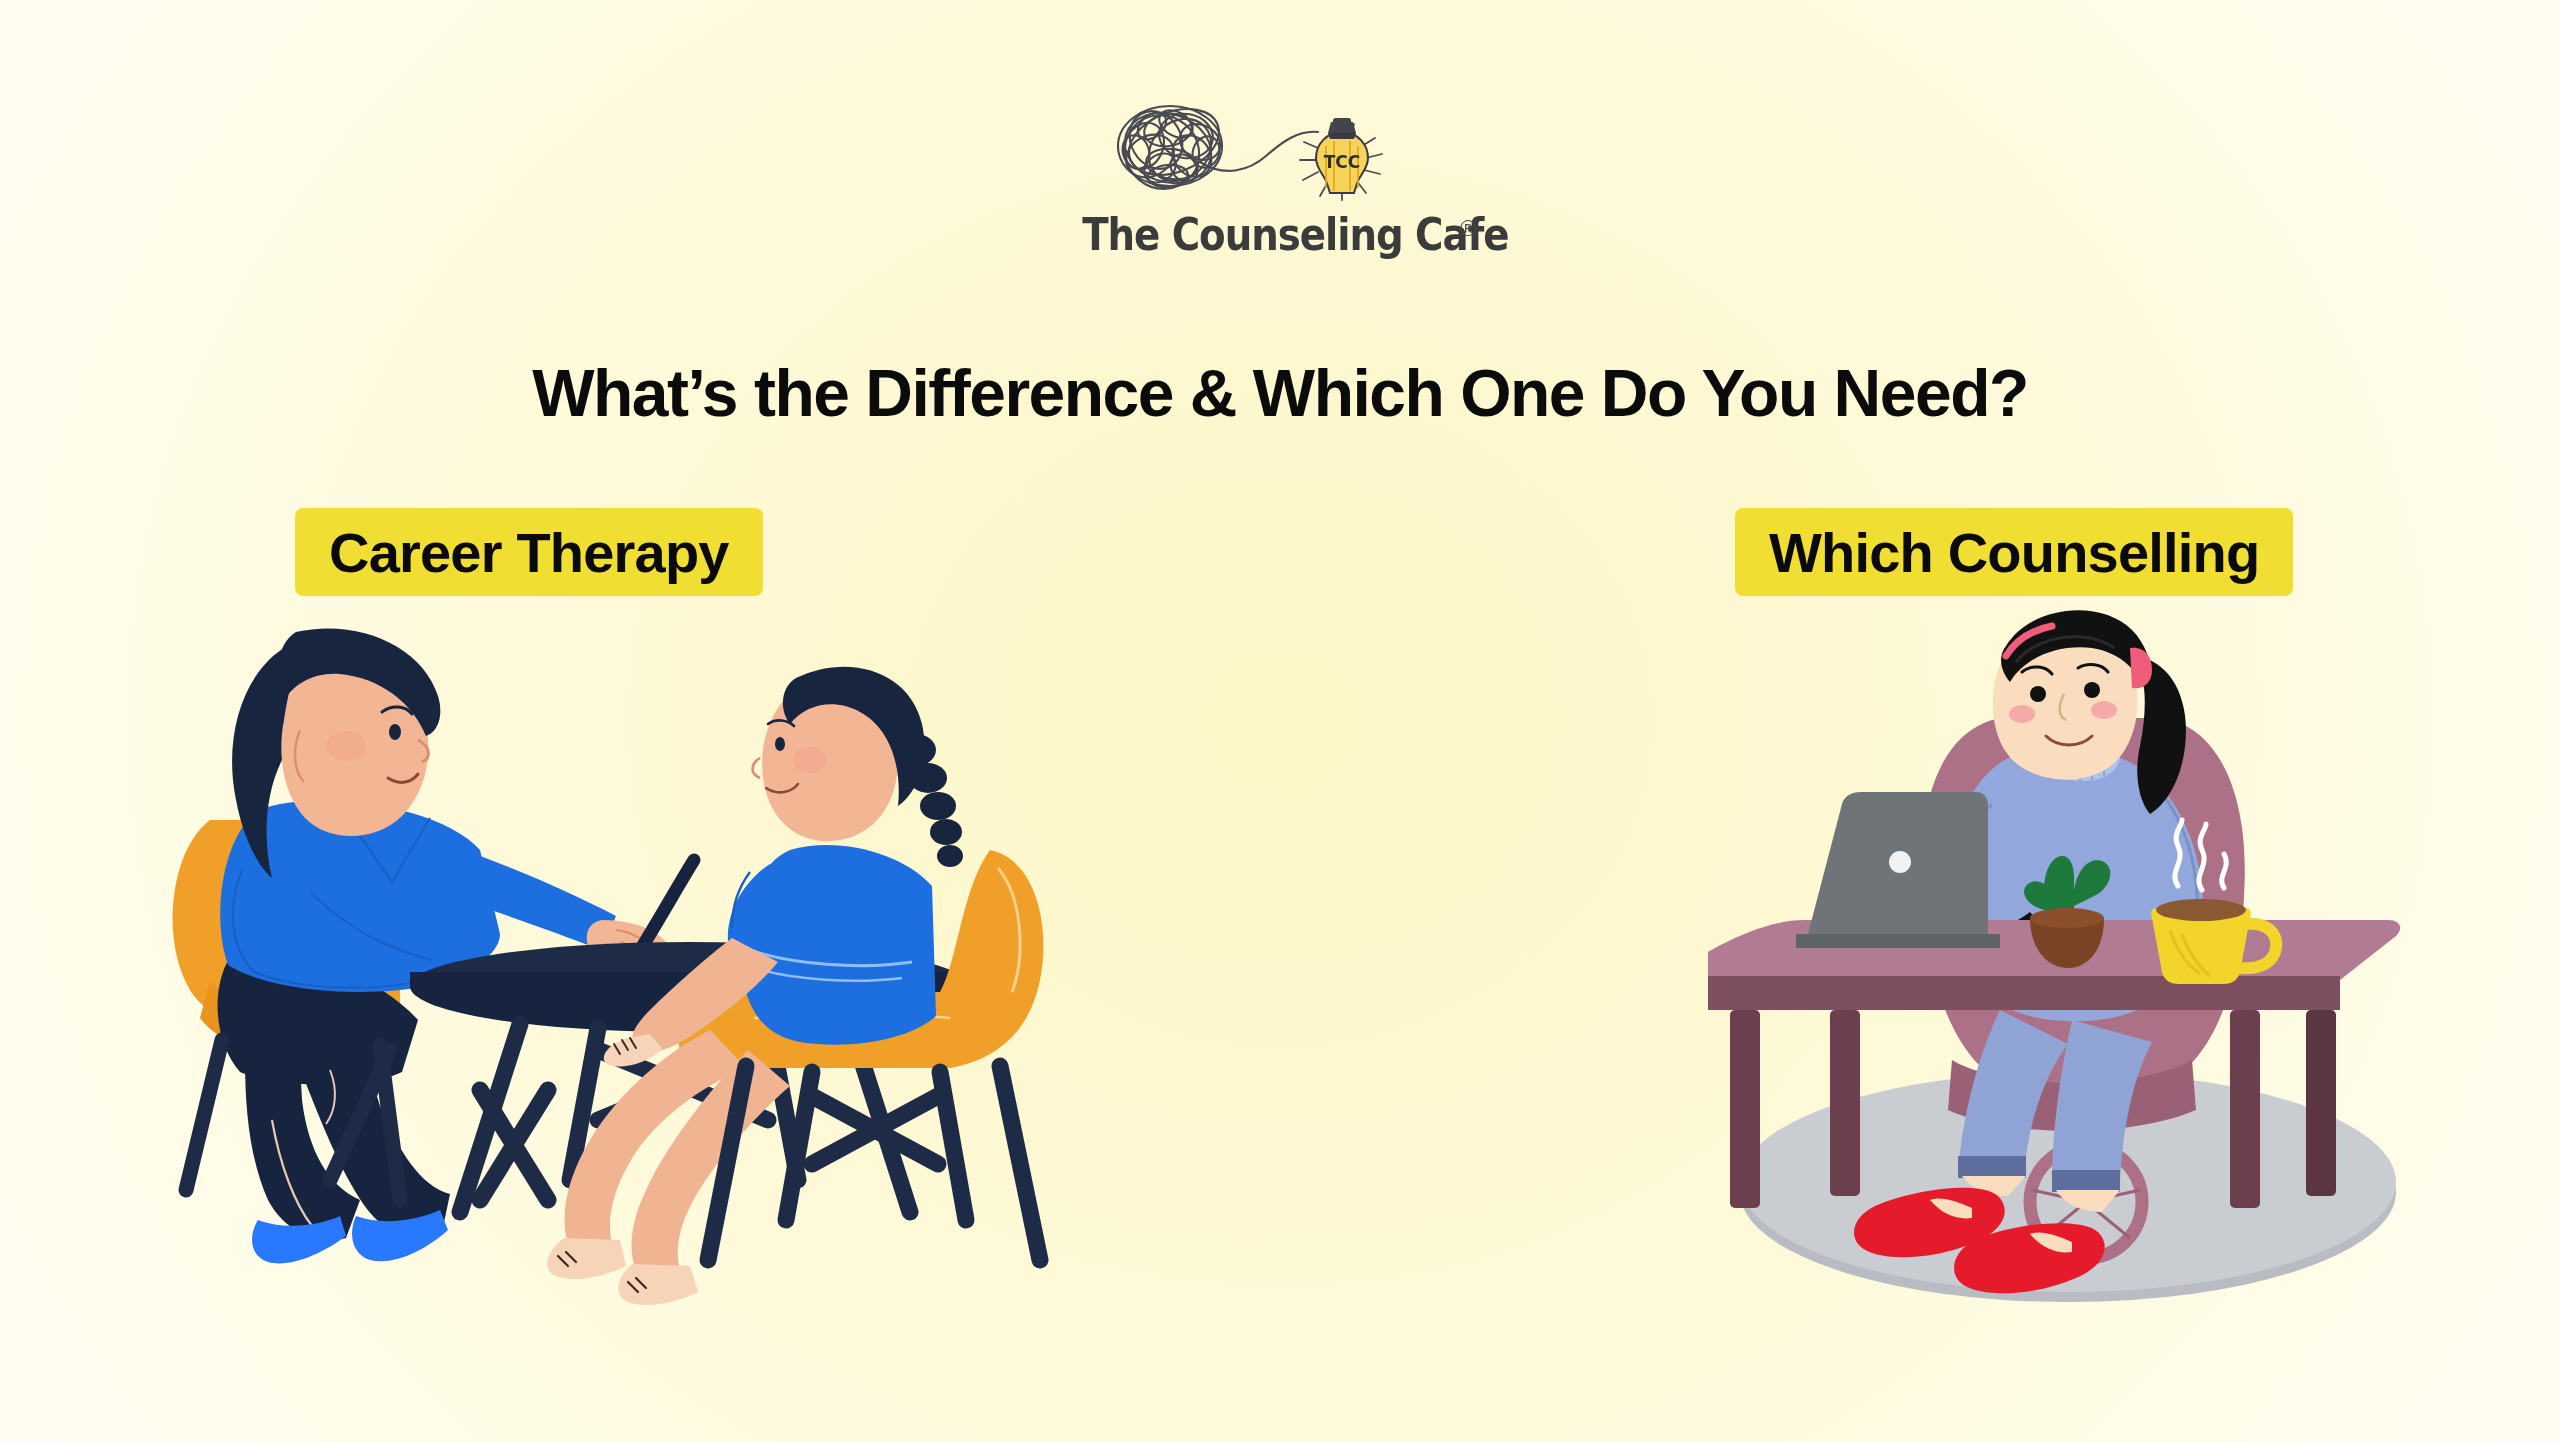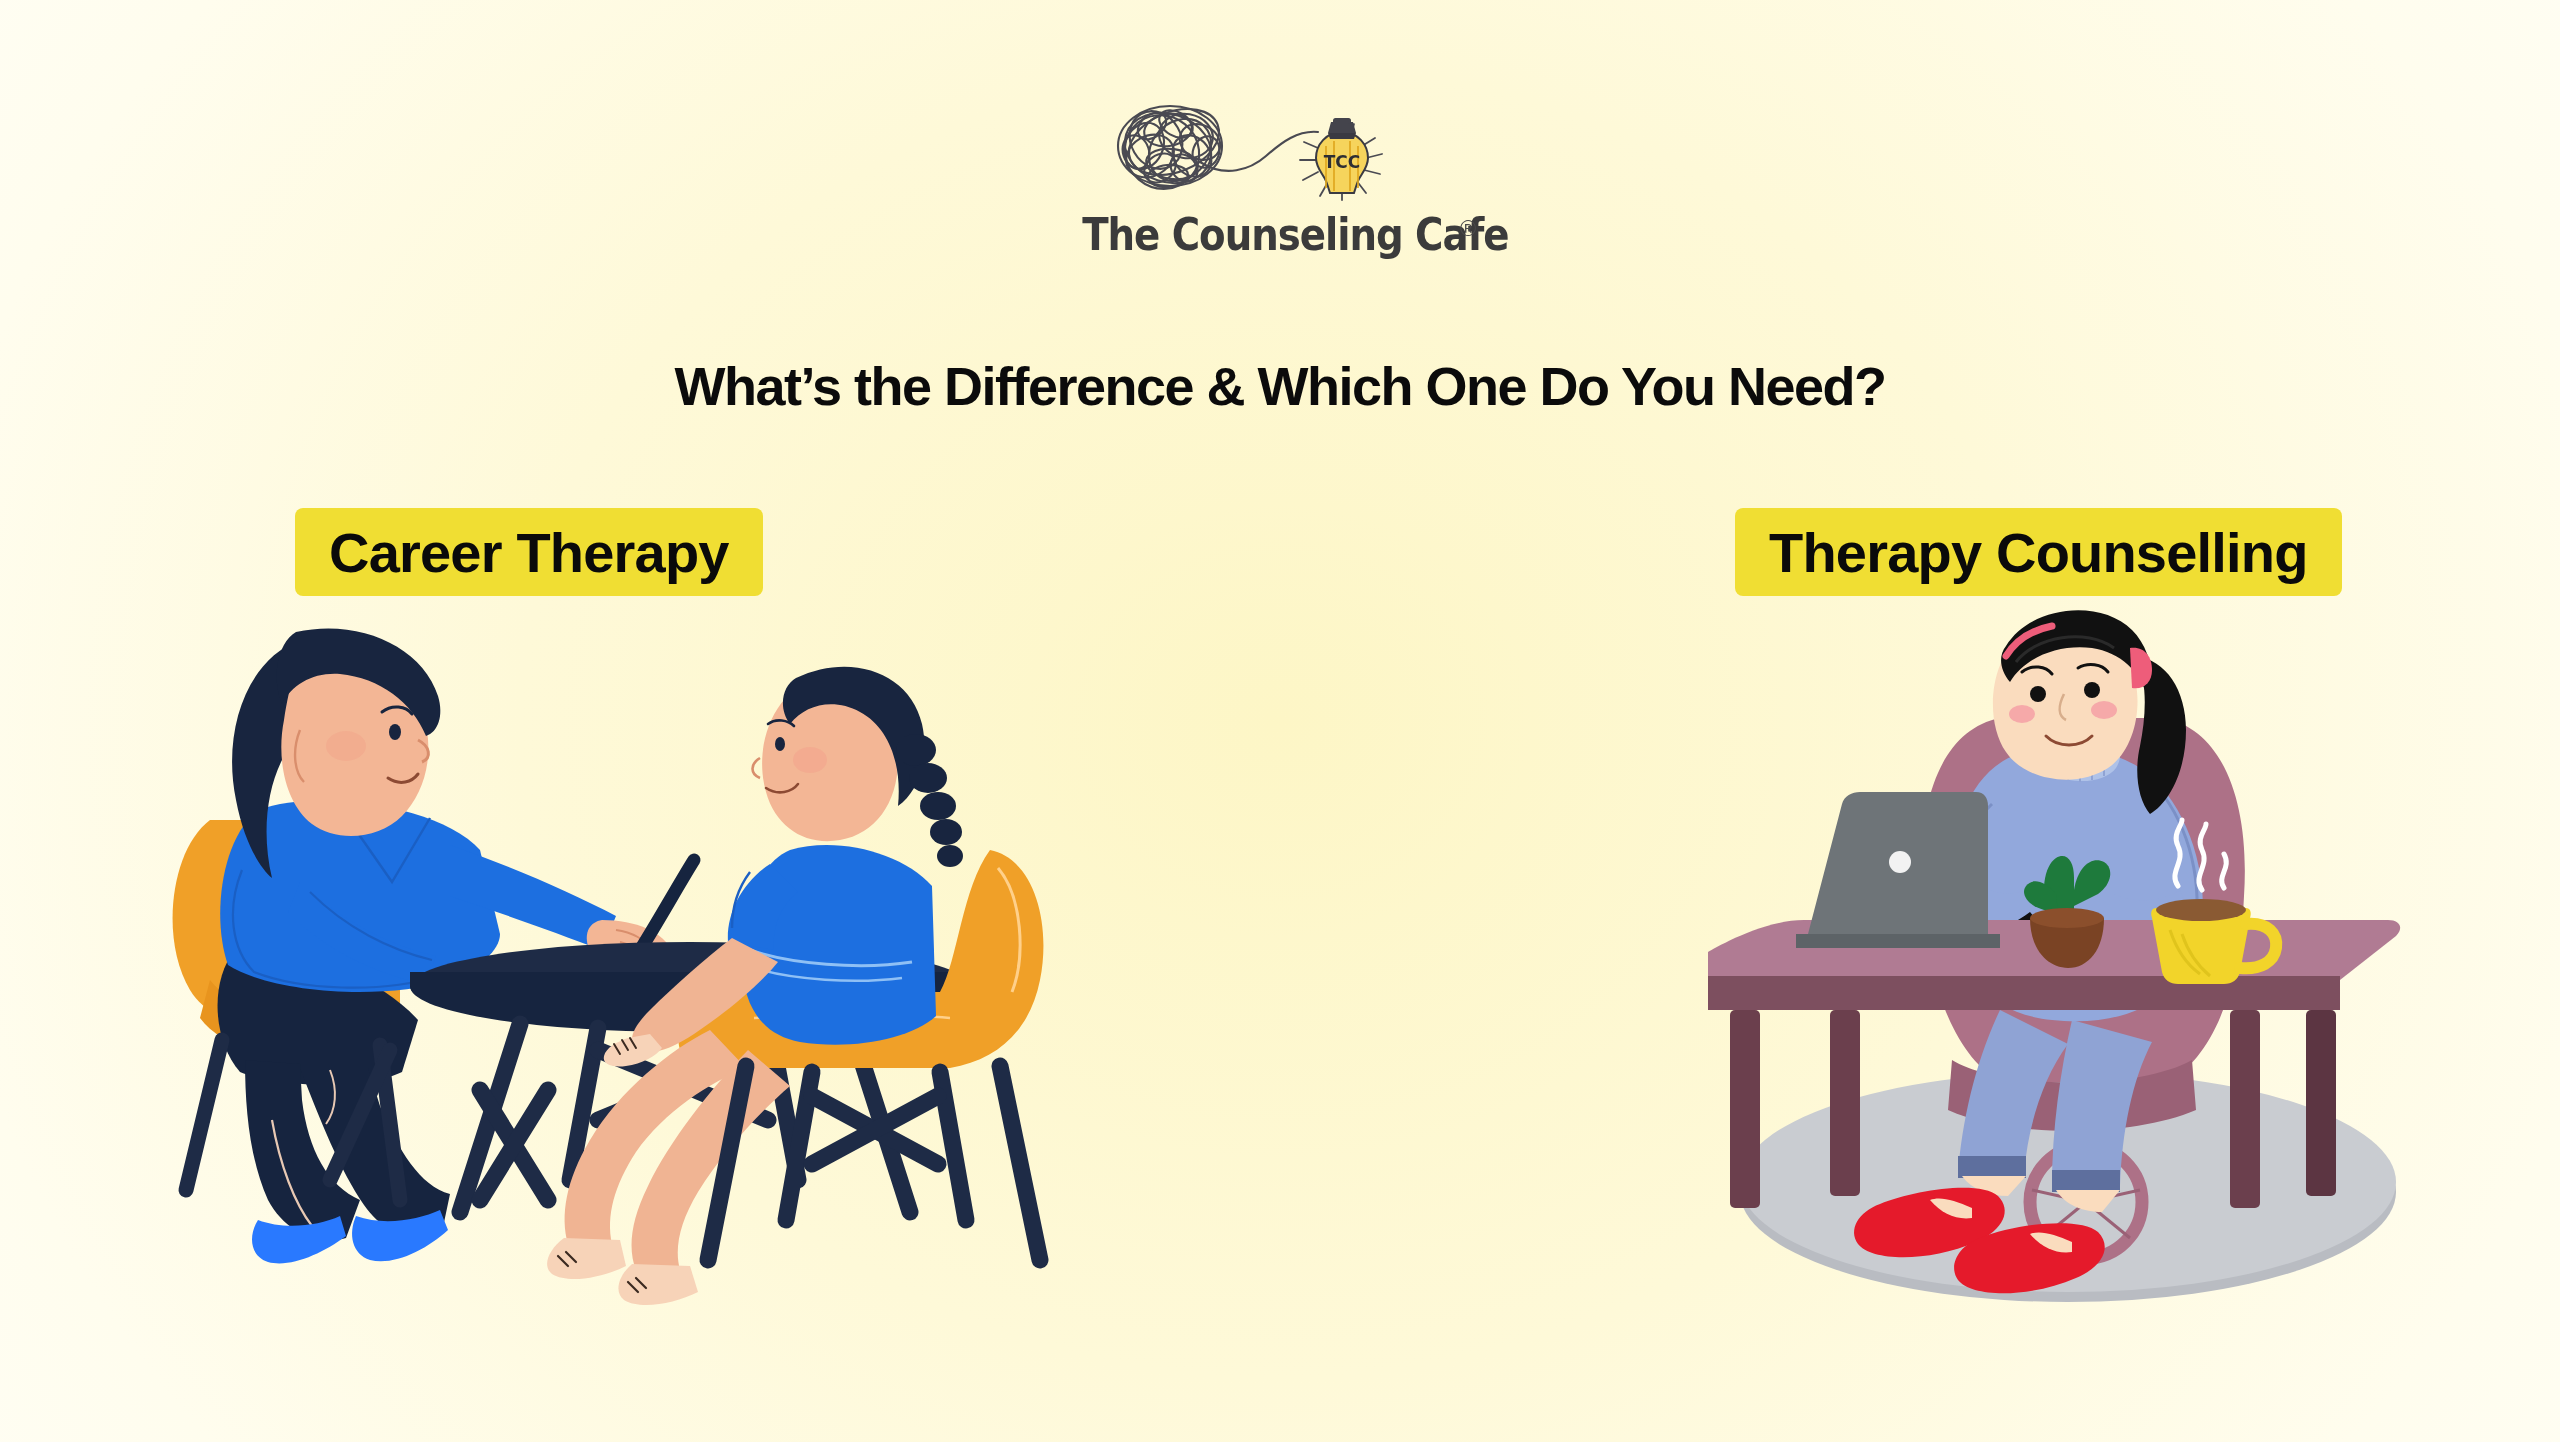--- a/index.html
+++ b/index.html
@@ -57,21 +57,21 @@
   }
   
   #headline {
     position: absolute;
     top: 355px;
     left: 0;
     width: 2560px;
     text-align: center;
     font-family: "Liberation Sans", sans-serif;
     font-weight: bold;
-    font-size: 54px;
+    font-size: 66px;
     letter-spacing: -1.5px;
     color: #0B0B0B;
     white-space: nowrap;
   }
   
   .badge {
     position: absolute;
     background: #F0DE33;
     border-radius: 8px;
     color: #0A0A0A;
@@ -169,21 +169,21 @@
         <path d="M278 37 L306 37 L304 43 L280 43 Z" fill="#3A3A42"></path>
       </g>
     </svg>
     <div id="logo-wordmark">The Counseling Cafe</div>
     <div id="logo-reg">®</div>
   </div>
 
   <div id="headline">What’s the Difference &amp; Which One Do You Need?</div>
 
   <div class="badge" id="badge-left">Career Therapy</div>
-  <div class="badge" id="badge-right">Therapy Counselling</div>
+  <div class="badge" id="badge-right">Which Counselling</div>
 
   <div id="illus-left">
     <svg viewBox="0 0 1030 720" width="1030" height="720">
 
       <g>
         <path d="M60 200 C 20 230, 10 320, 40 370 C 70 420, 180 430, 250 410 L 250 200 Z" fill="#F0A028"></path>
         <path d="M60 360 C 100 410, 200 420, 260 398 L 255 430 C 180 452, 80 440, 50 398 Z" fill="#E8941E"></path>
       </g>
 
       <g>

